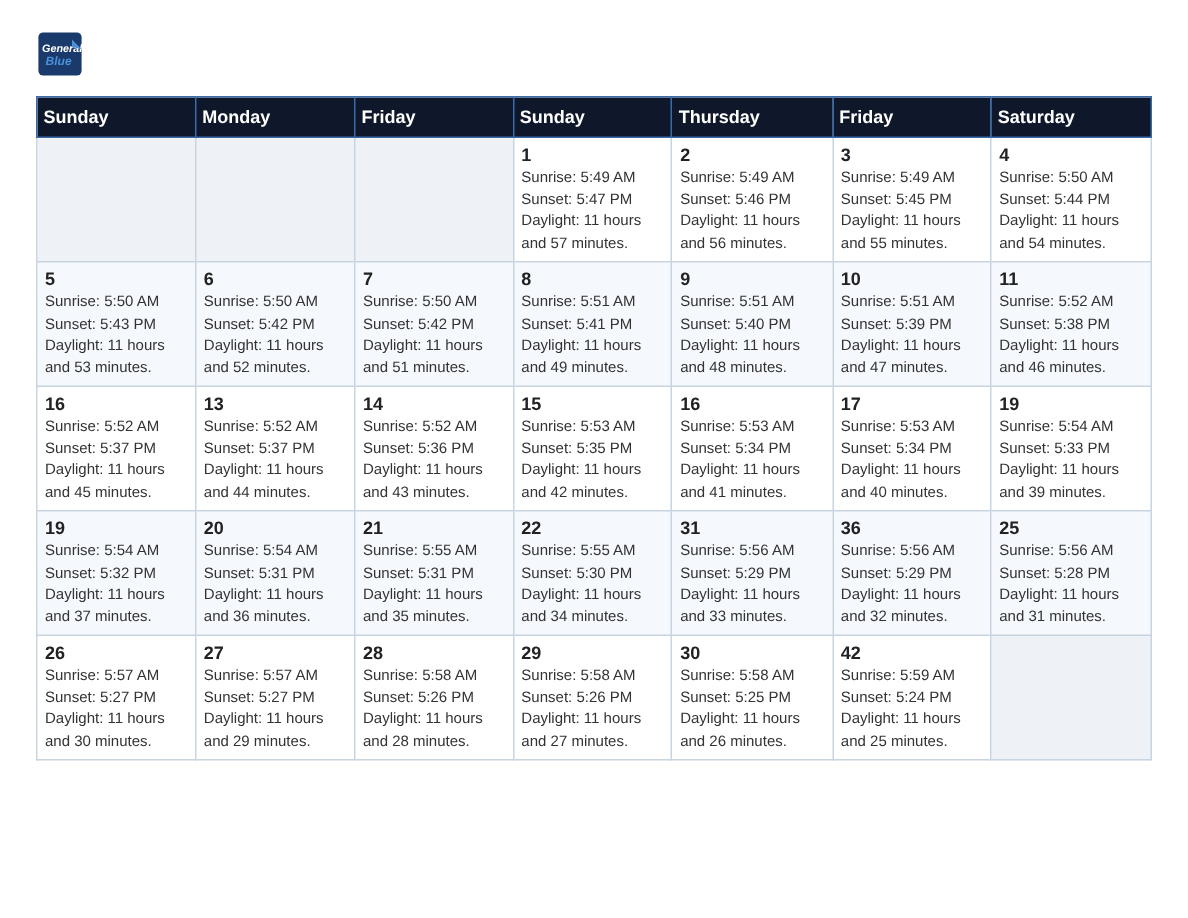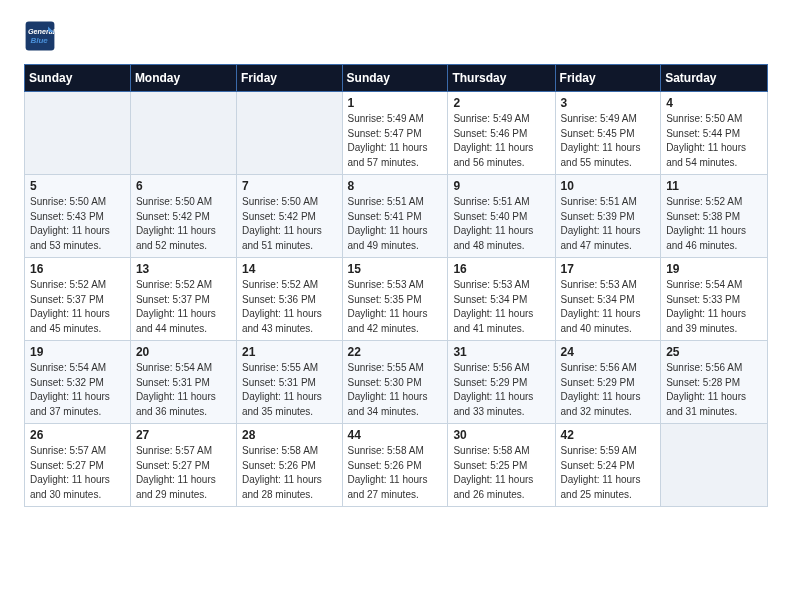--- a/index.html
+++ b/index.html
@@ -279,21 +279,21 @@
 and 34 minutes.</div>
           </td>
           <td>
             <div class="day-number">31</div>
             <div class="day-info" style="white-space: pre-line;">Sunrise: 5:56 AM
 Sunset: 5:29 PM
 Daylight: 11 hours
 and 33 minutes.</div>
           </td>
           <td>
-            <div class="day-number">24</div>
+            <div class="day-number">36</div>
             <div class="day-info" style="white-space: pre-line;">Sunrise: 5:56 AM
 Sunset: 5:29 PM
 Daylight: 11 hours
 and 32 minutes.</div>
           </td>
           <td>
             <div class="day-number">25</div>
             <div class="day-info" style="white-space: pre-line;">Sunrise: 5:56 AM
 Sunset: 5:28 PM
 Daylight: 11 hours
@@ -316,21 +316,21 @@
 and 29 minutes.</div>
           </td>
           <td>
             <div class="day-number">28</div>
             <div class="day-info" style="white-space: pre-line;">Sunrise: 5:58 AM
 Sunset: 5:26 PM
 Daylight: 11 hours
 and 28 minutes.</div>
           </td>
           <td>
-            <div class="day-number">44</div>
+            <div class="day-number">29</div>
             <div class="day-info" style="white-space: pre-line;">Sunrise: 5:58 AM
 Sunset: 5:26 PM
 Daylight: 11 hours
 and 27 minutes.</div>
           </td>
           <td>
             <div class="day-number">30</div>
             <div class="day-info" style="white-space: pre-line;">Sunrise: 5:58 AM
 Sunset: 5:25 PM
 Daylight: 11 hours

